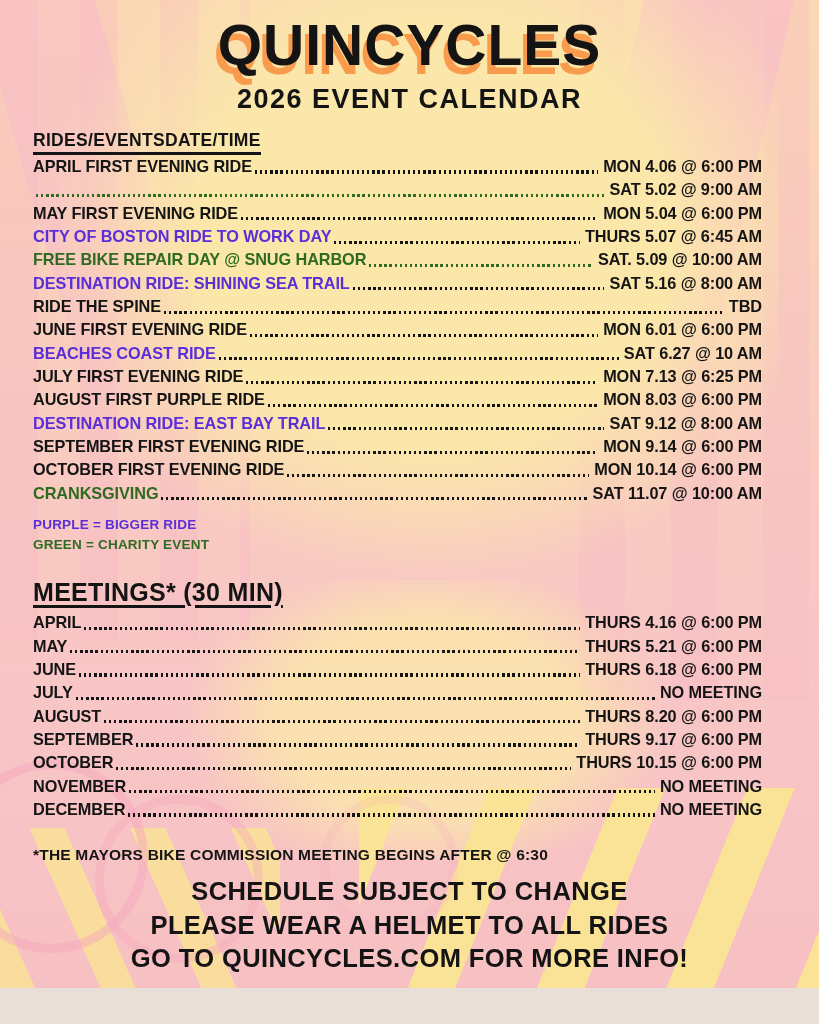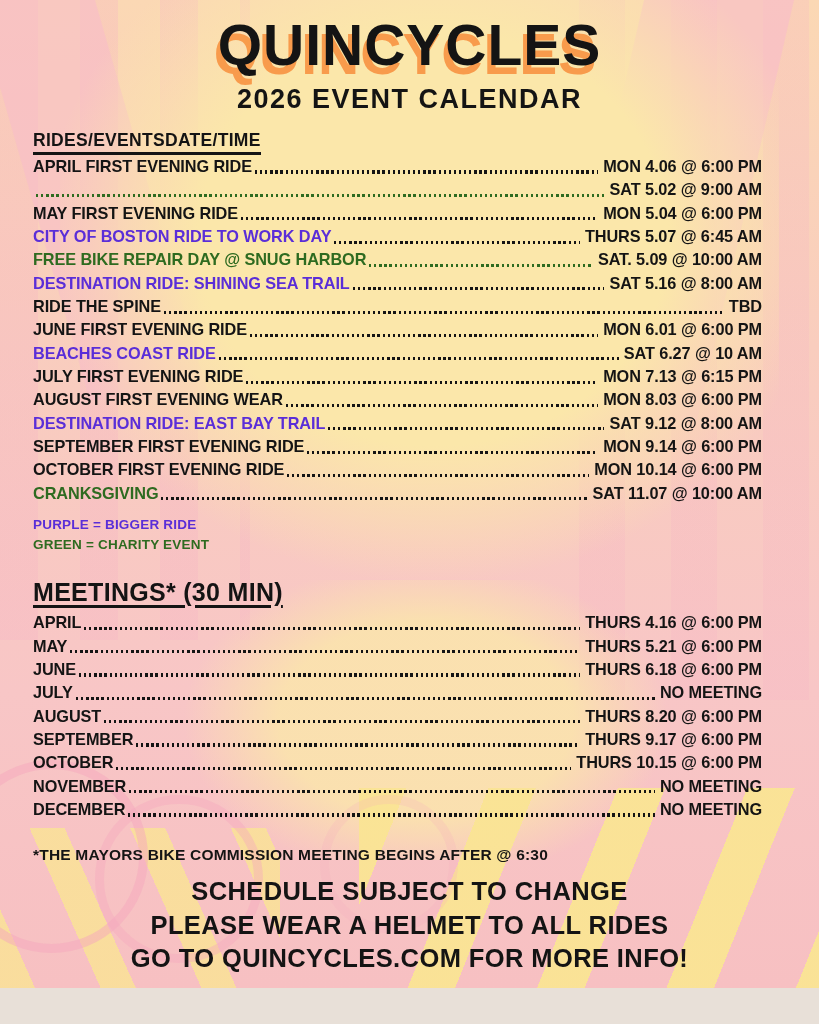--- a/index.html
+++ b/index.html
@@ -135,24 +135,24 @@
             <span class="date">MON 6.01 @ 6:00 PM</span>
           </div>
           <div class="row">
             <span class="label c-purple">BEACHES COAST RIDE</span>
             <span class="leader d-black"></span>
             <span class="date">SAT 6.27 @ 10 AM</span>
           </div>
           <div class="row">
             <span class="label c-black">JULY FIRST EVENING RIDE</span>
             <span class="leader d-black"></span>
-            <span class="date">MON 7.13 @ 6:15 PM</span>
-          </div>
-          <div class="row">
-            <span class="label c-black">AUGUST FIRST EVENING WEAR</span>
+            <span class="date">MON 7.13 @ 6:25 PM</span>
+          </div>
+          <div class="row">
+            <span class="label c-black">AUGUST FIRST PURPLE RIDE</span>
             <span class="leader d-black"></span>
             <span class="date">MON 8.03 @ 6:00 PM</span>
           </div>
           <div class="row">
             <span class="label c-purple">DESTINATION RIDE: EAST BAY TRAIL</span>
             <span class="leader d-black"></span>
             <span class="date">SAT 9.12 @ 8:00 AM</span>
           </div>
           <div class="row">
             <span class="label c-black">SEPTEMBER FIRST EVENING RIDE</span>

